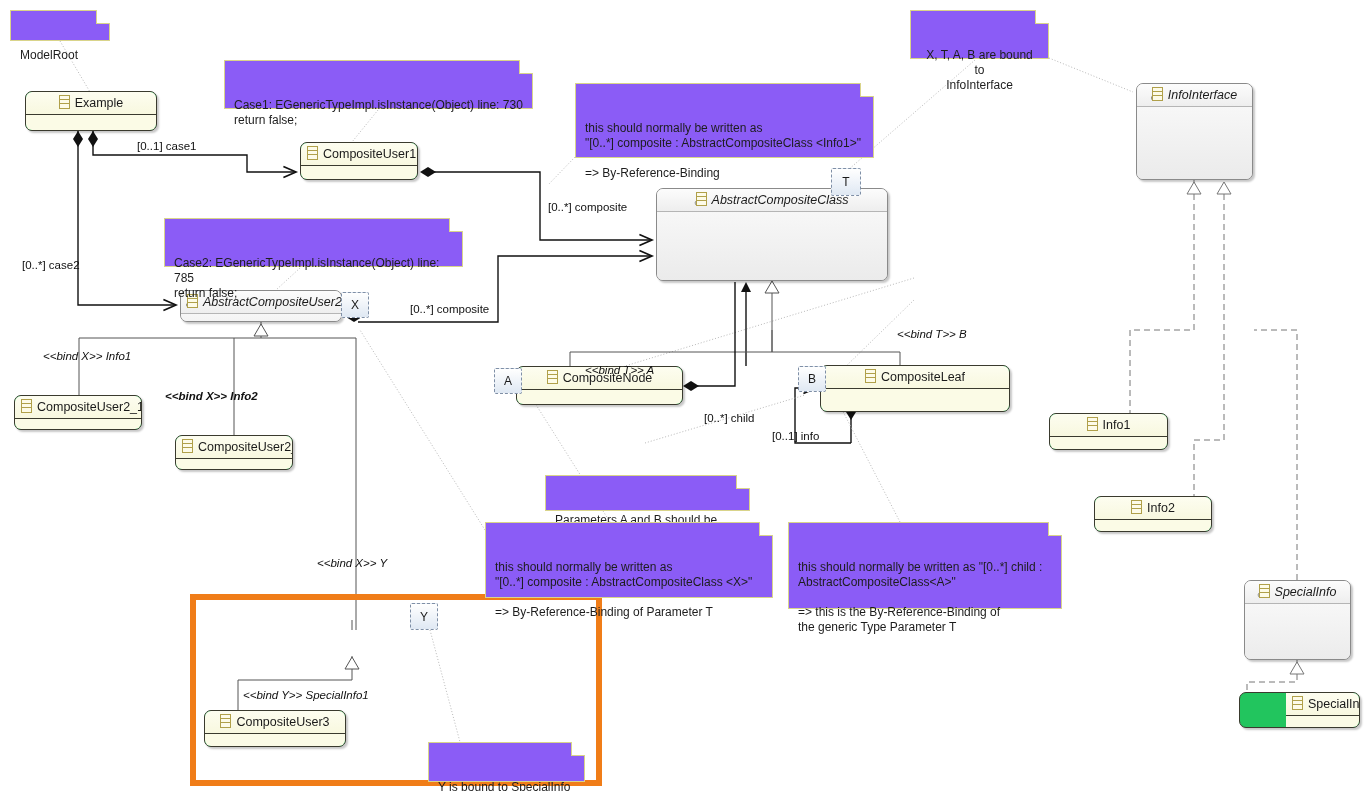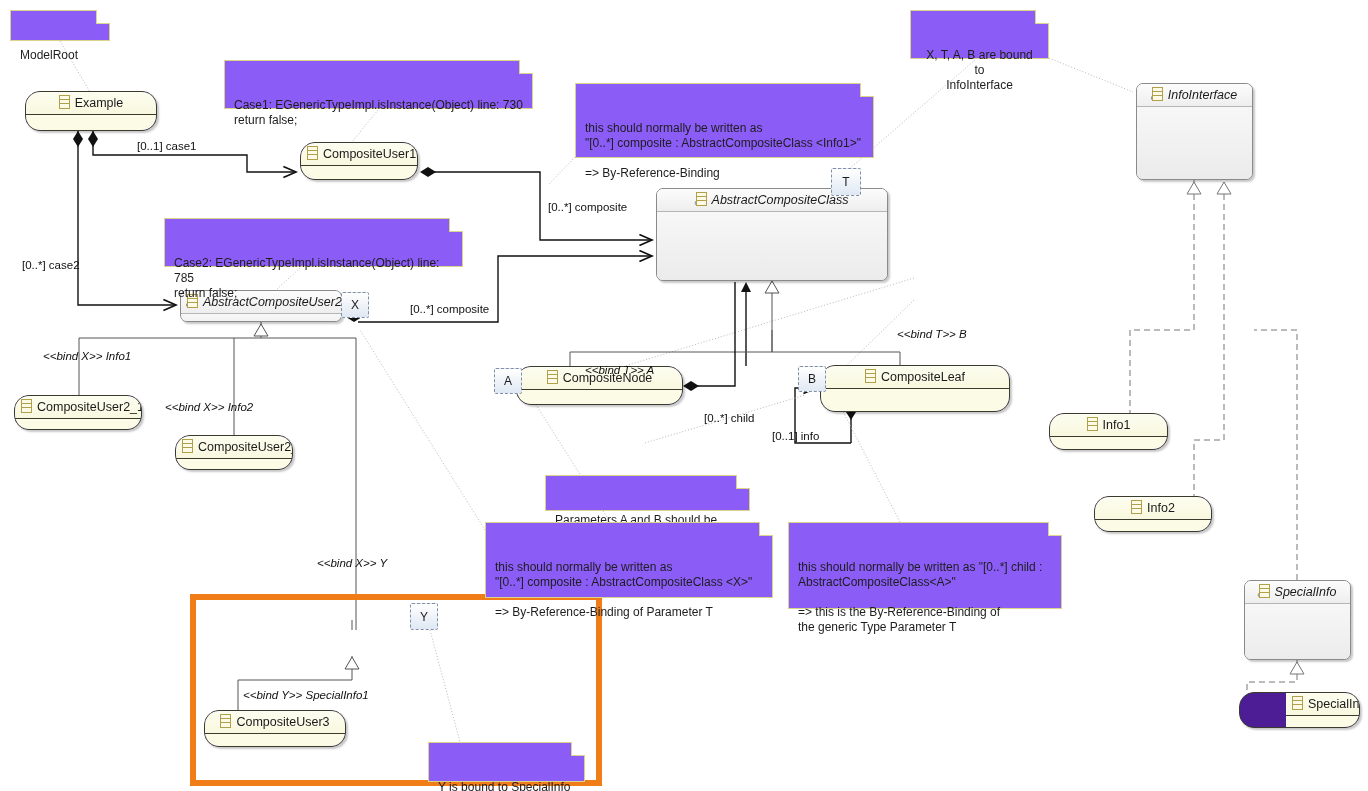--- a/index.html
+++ b/index.html
@@ -18,22 +18,22 @@
   svg.layer{
     position:absolute; left:0; top:0;
     width:1368px; height:791px;
     pointer-events:none;
   }
   
   .uml{
     position:absolute;
     box-sizing:border-box;
     border:1px solid #3a3a2e;
-    border-radius:15px;
-    background:#4c1d95;
+    border-radius:7px;
+    background:#22c55e;
     box-shadow:2px 2px 2px rgba(0,0,0,.22);
     overflow:hidden;
   }
   .uml .hdr{
     box-sizing:border-box;
     height:23px;
     line-height:23px;
     text-align:center;
     font-size:12.5px;
     color:#1a1a1a;
@@ -403,21 +403,21 @@
   <div class="note" style="left:428px;top:742px;width:157px;height:40px;">
     <span class="fold"></span>
     <span>Y is bound to SpecialInfo</span>
   </div>
 
   <div class="lbl" style="left:137px;top:140px;">[0..1] case1</div>
   <div class="lbl" style="left:22px;top:259px;">[0..*] case2</div>
   <div class="lbl" style="left:548px;top:201px;">[0..*] composite</div>
   <div class="lbl" style="left:410px;top:303px;">[0..*] composite</div>
   <div class="lbl it" style="left:43px;top:350px;">&lt;&lt;bind X&gt;&gt; Info1</div>
-  <div class="lbl it" style="left:165px;top:401px;">&lt;&lt;bind X&gt;&gt; Info2</div>
+  <div class="lbl it" style="left:165px;top:390px;font-weight:bold;">&lt;&lt;bind X&gt;&gt; Info2</div>
   <div class="lbl it" style="left:585px;top:316px;margin-top:48px;">&lt;&lt;bind T&gt;&gt; A</div>
   <div class="lbl it" style="left:897px;top:328px;">&lt;&lt;bind T&gt;&gt; B</div>
   <div class="lbl" style="left:704px;top:412px;">[0..*] child</div>
   <div class="lbl" style="left:772px;top:430px;text-align:center;">[0..1] info</div>
   <div class="lbl it" style="left:317px;top:557px;">&lt;&lt;bind X&gt;&gt; Y</div>
   <div class="lbl it" style="left:243px;top:689px;">&lt;&lt;bind Y&gt;&gt; SpecialInfo1</div>
 
 </div>
 
 </body></html>

